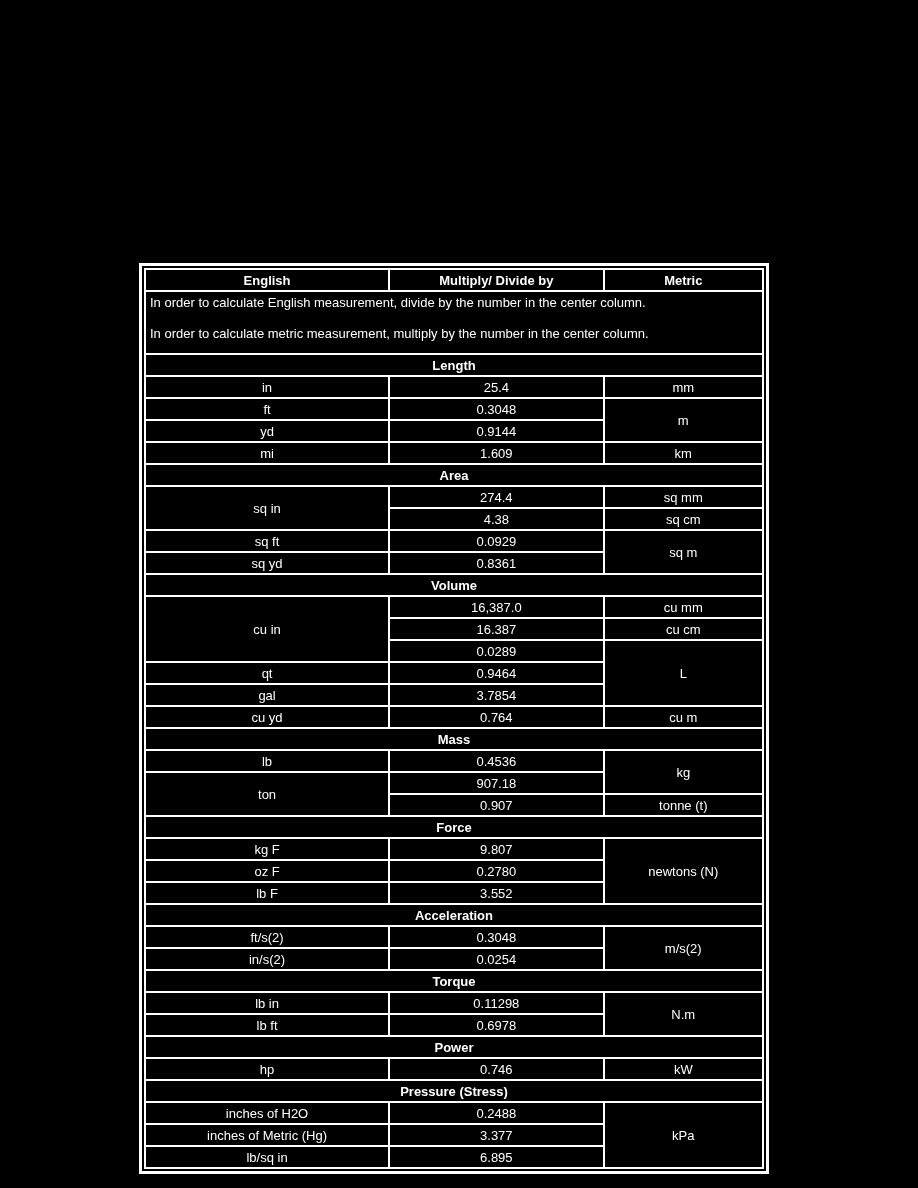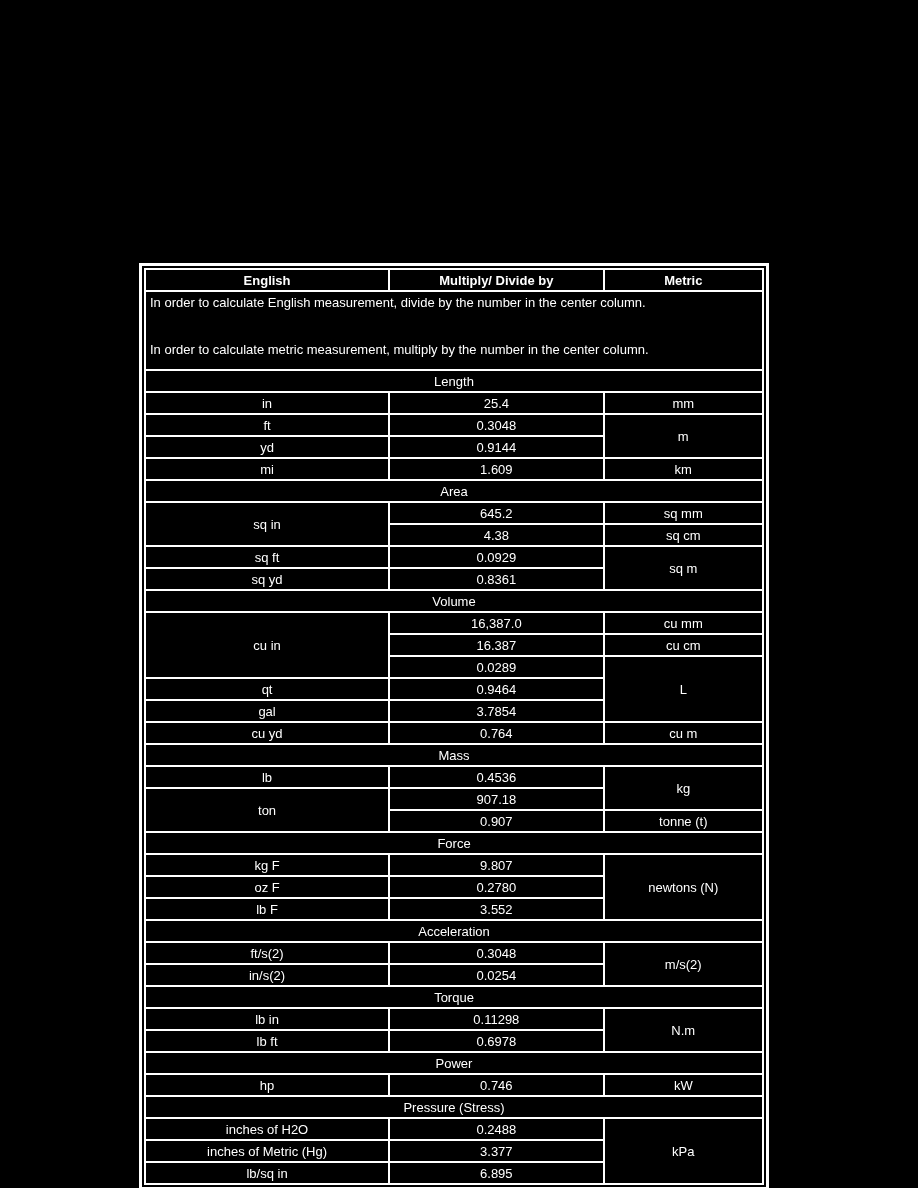--- a/index.html
+++ b/index.html
@@ -40,30 +40,30 @@
     text-align: center;
     vertical-align: middle;
     padding: 1px 3px;
     overflow: hidden;
     white-space: nowrap;
   }
   table.conv td.hdr {
     font-weight: bold;
   }
   table.conv td.section {
-    font-weight: normal;
+    font-weight: bold;
   }
   table.conv td.note-cell {
     text-align: left;
     height: auto;
     padding: 3px 4px 12px 4px;
     white-space: normal;
   }
   .note-line2 {
-    margin-top: 32px;
+    margin-top: 16px;
   }
   col.c1 { width: 39.5%; }
   col.c2 { width: 34.7%; }
   col.c3 { width: 25.8%; }
 </style>
 </head>
 <body>
 
 <div class="table-wrap">
   <table class="conv">
@@ -105,21 +105,21 @@
         <tr>
           <td>mi</td>
           <td>1.609</td>
           <td>km</td>
         </tr>
         <tr>
           <td colspan="3" class="section">Area</td>
         </tr>
         <tr>
           <td rowspan="2">sq in</td>
-          <td>645.2</td>
+          <td>274.4</td>
           <td>sq mm</td>
         </tr>
         <tr>
           <td>4.38</td>
           <td>sq cm</td>
         </tr>
         <tr>
           <td>sq ft</td>
           <td>0.0929</td>
           <td rowspan="2">sq m</td>

